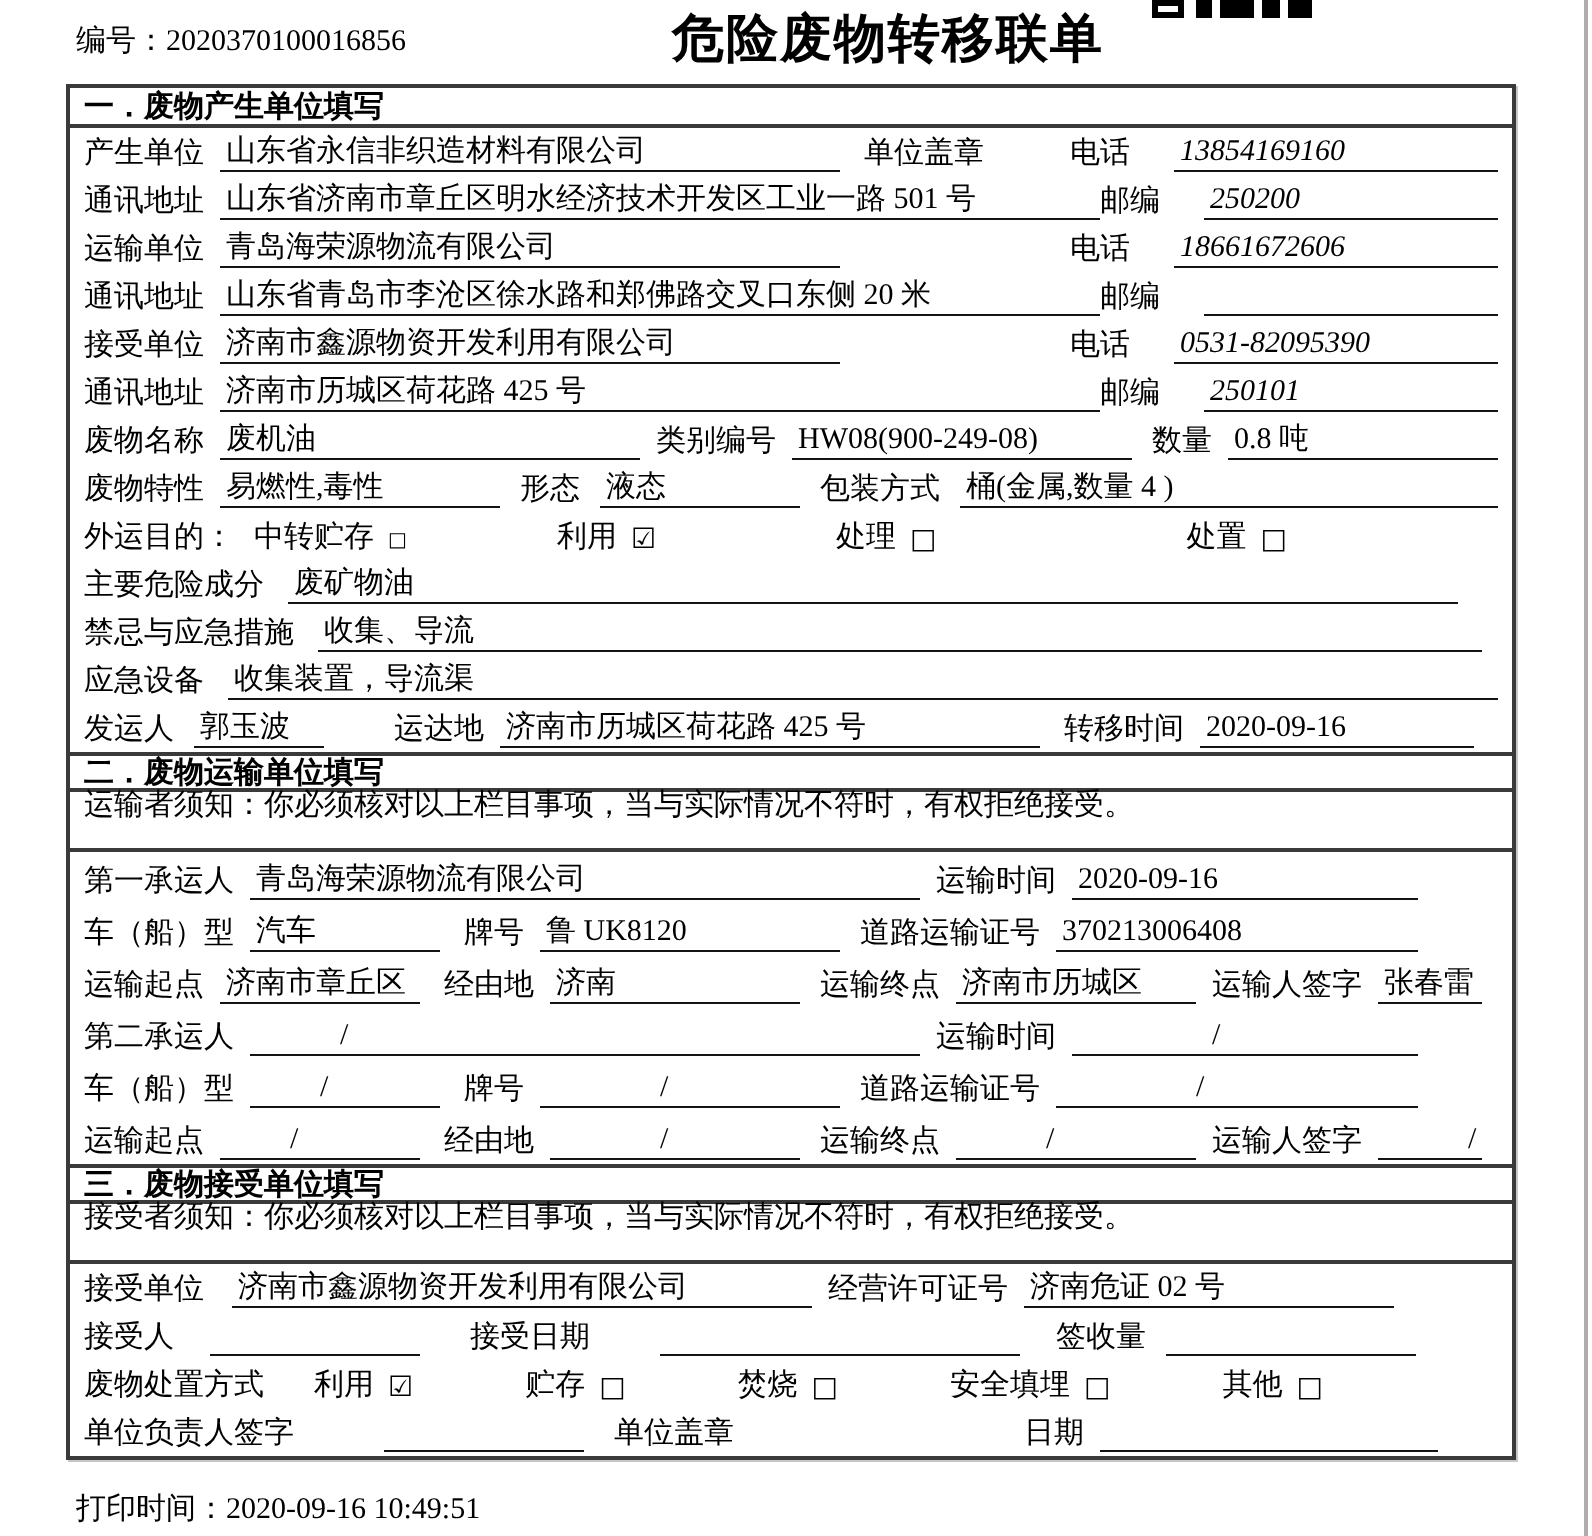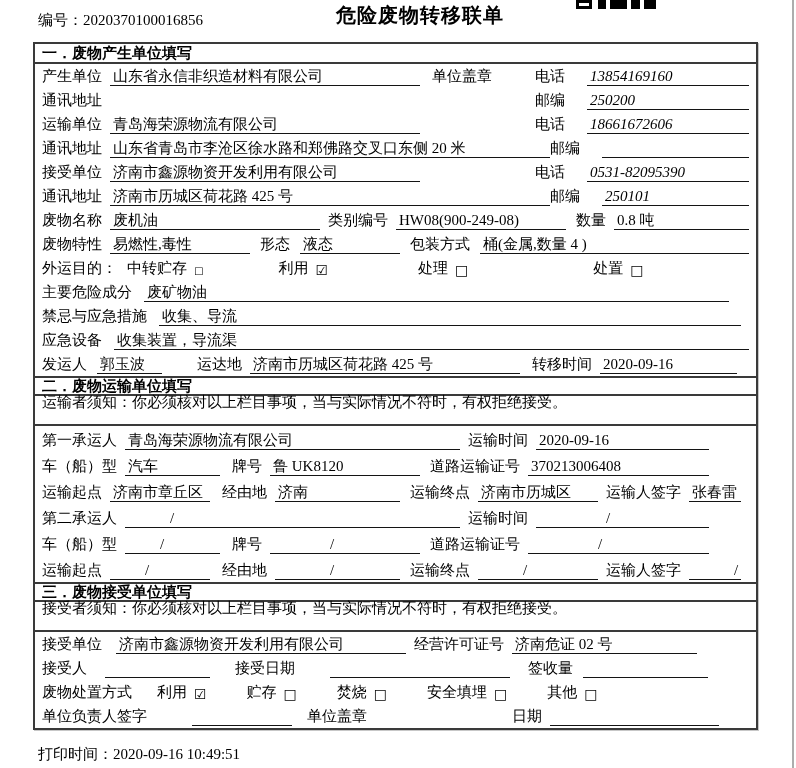--- a/index.html
+++ b/index.html
@@ -1,20 +1,20 @@
 <!DOCTYPE html>
 <html><head>
 <meta charset="utf-8">
 <style>
   * { margin:0; padding:0; box-sizing:border-box; }
   html,body { width:796px; height:768px; background:#fff; overflow:hidden; }
   body { position:relative; font-family:"Liberation Serif","DejaVu Serif",serif; color:#000; font-size:15px; }
 
   .serial { position:absolute; left:38px; top:11px; white-space:nowrap; }
-  .doc-title { position:absolute; left:336px; top:2px; font-size:20px; font-weight:bold; white-space:nowrap; letter-spacing:1px; }
+  .doc-title { position:absolute; left:336px; top:2px; font-size:26px; font-weight:bold; white-space:nowrap; letter-spacing:1px; }
   .qr { position:absolute; left:576px; top:0; width:80px; height:9px; }
   .qr i { position:absolute; top:0; background:#000; display:block; height:9px; }
   .qr i:nth-child(1){ left:0; width:16px; border:3px solid #000; background:#fff; }
   .qr i:nth-child(2){ left:22px; width:8px; }
   .qr i:nth-child(3){ left:34px; width:17px; }
   .qr i:nth-child(4){ left:55px; width:9px; }
   .qr i:nth-child(5){ left:68px; width:12px; }
 
   .edge-line { position:absolute; right:2px; top:0; width:2px; height:768px; background:#adadad; }
 
@@ -31,21 +31,21 @@
   .rcol .uv { margin-left:8px;font-style:italic; }
   .cb { font-family:"DejaVu Sans",sans-serif; font-size:14px; line-height:16px; margin-left:7px; }
   .cb.small { font-size:10px; line-height:14px; }
   .opt { display:flex; align-items:flex-end; }
 
   .w65{width:65px}.w95{width:95px}.w100{width:100px}.w105{width:105px}
   .w120{width:120px}.w125{width:125px}.w140{width:140px}.w150{width:150px}.w170{width:170px}
   .w180{width:180px}.w185{width:185px}.w210{width:210px}.w270{width:270px}.w290{width:290px}
   .w310{width:310px}.w335{width:335px}.w440{width:440px}.ml8{margin-left:8px}.ml10{margin-left:10px}.ml12{margin-left:12px}
   .ml14{margin-left:14px}.ml15{margin-left:15px}.ml18{margin-left:18px}.ml25{margin-left:25px}
-  .ml35{margin-left:35px}.ml40{margin-left:40px}.ml45{margin-left:45px}.ml75{margin-left:75px}
+  .ml35{margin-left:35px}.ml40{margin-left:56px}.ml45{margin-left:45px}.ml75{margin-left:75px}
   .ml90{margin-left:90px}.ml125{margin-left:125px}.ml145{margin-left:145px}
   .mr8{margin-right:8px}.mr12{margin-right:12px}.mr20{margin-right:20px}.mr40{margin-right:40px}.mr30{margin-right:30px}
   .pl35{padding-left:35px}.pl45{padding-left:45px}.pl55{padding-left:55px}.pl60{padding-left:60px}.pl70{padding-left:70px}
 
   .print-time { position:absolute; left:38px; top:745px; white-space:nowrap; }
 </style>
 </head>
 <body>
 
 <div class="serial"><span>编号：</span><span>2020370100016856</span></div>
@@ -67,20 +67,21 @@
     <span class="uv w310 ml8">山东省永信非织造材料有限公司</span>
     <span class="lbl ml12">单位盖章</span>
     <span class="rcol">
       <span class="lbl">电话</span>
       <span class="uv grow">13854169160</span>
     </span>
   </div>
 
   <div class="row">
     <span class="lbl">通讯地址</span>
+    <span class="uv w440 ml8">山东省济南市章丘区明水经济技术开发区工业一路 501 号</span>
     <span class="rcol">
       <span class="lbl">邮编</span>
       <span class="uv grow">250200</span>
     </span>
   </div>
 
   <div class="row">
     <span class="lbl">运输单位</span>
     <span class="uv w310 ml8">青岛海荣源物流有限公司</span>
     <span class="rcol">

